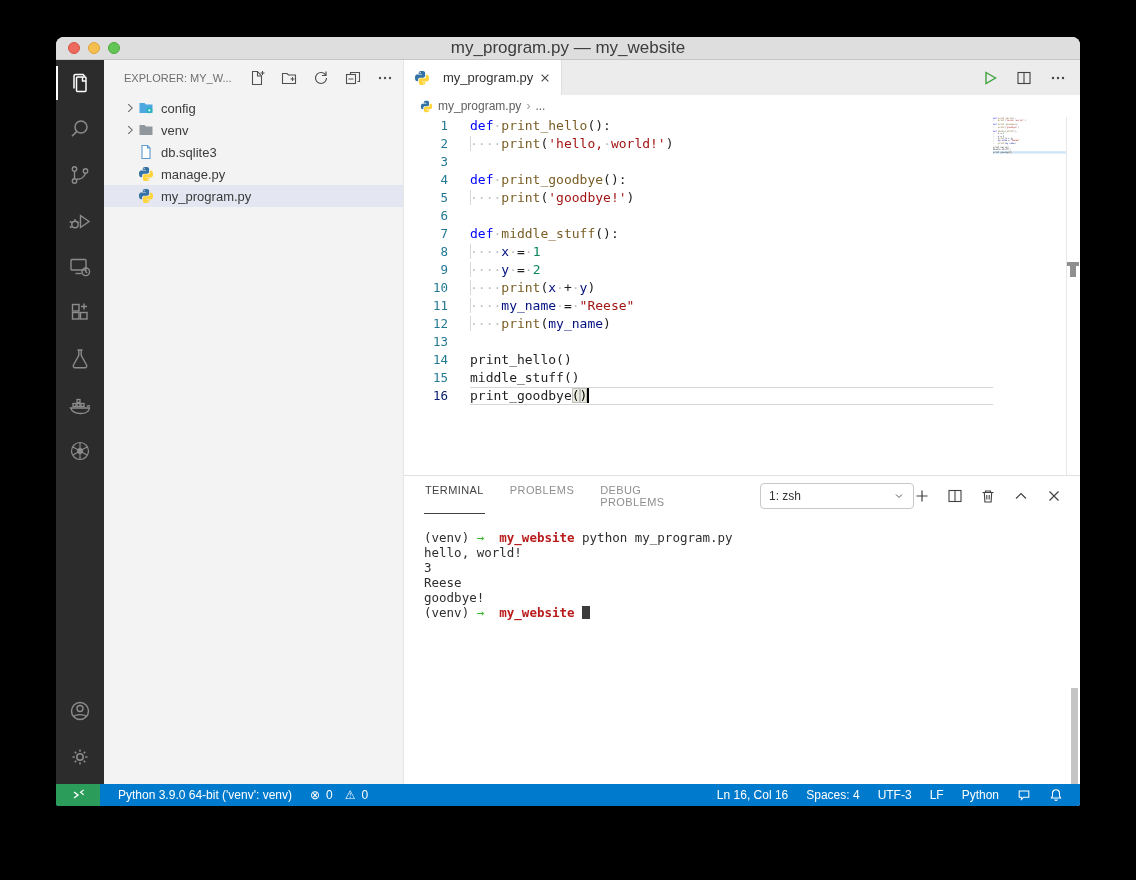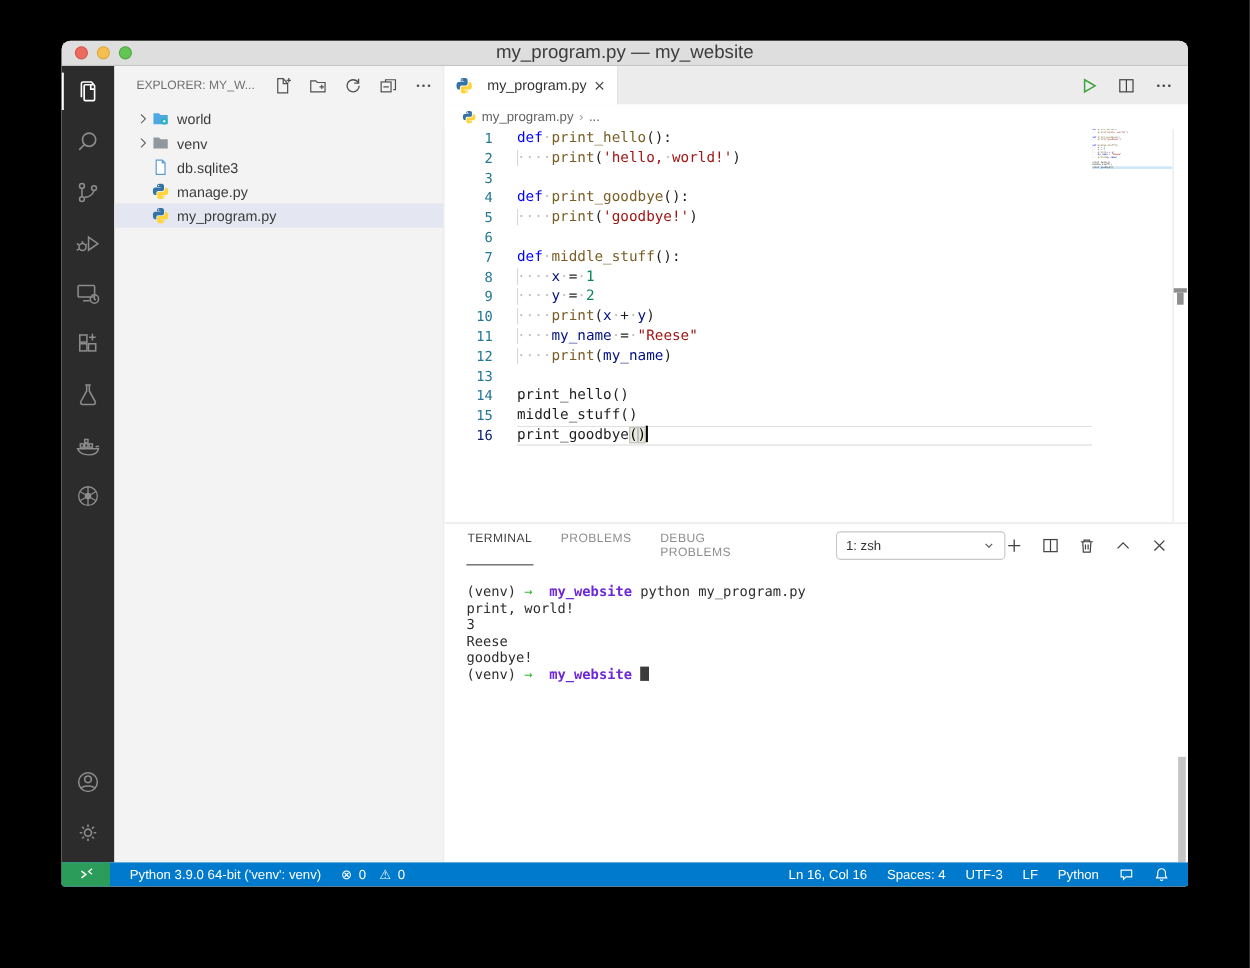--- a/index.html
+++ b/index.html
@@ -89,21 +89,21 @@
   .panel-tab.active { color:#424242; border-bottom:1px solid #424242; }
   .shell-select { margin-left:62px; width:160px; height:26px; border:1px solid #C8C8C8; border-radius:4px; background:#fff;
                   display:flex; align-items:center; padding:0 8px; font-size:12px; color:#333; cursor:pointer; }
   .shell-select svg{ margin-left:auto; width:12px; height:12px; color:#555;}
   .panel-actions { margin-left:auto; display:flex; align-items:center; gap:17px; color:#424242; }
   .panel-actions svg{ width:16px; height:16px; cursor:pointer; }
 
   .terminal { flex:1; position:relative; padding:14px 0 0 20px; font-family:"DejaVu Sans Mono", monospace; font-size:12.5px; line-height:15px; color:#2E2E2E; cursor:text; }
   .term-line { white-space:pre; }
   .t-arrow{ color:#35B729; }
-  .t-dir{ color:#6d28d9; font-weight:bold; }
+  .t-dir{ color:#b91c1c; font-weight:bold; }
   .t-cursor{ display:inline-block; width:8px; height:13px; background:#3B3B3B; vertical-align:-2px; }
   .term-scrollbar { position:absolute; right:2px; top:172px; width:7px; height:96px; background:#C5C5C5; cursor:pointer; }
 
   
   .statusbar { position:absolute; left:0; right:0; bottom:0; height:22px; background:#007ACC; color:#fff; display:flex; align-items:center; font-size:12px; }
   .sb-remote { width:44px; height:22px; background:#2C9C5B; display:flex; align-items:center; justify-content:center; cursor:pointer; }
   .sb-remote svg{ width:14px; height:14px; }
   .sb-item { padding:0 9px; display:flex; align-items:center; gap:4px; cursor:pointer; height:22px; }
   .sb-item.first{ padding-left:18px; }
   .sb-right { margin-left:auto; display:flex; align-items:center; padding-right:8px; }
@@ -289,21 +289,21 @@
                 <path d="M6 3.5l4.5 4.5L6 12.5"></path>
               </svg>
             </span>
             <span class="tree-icon">
               <svg viewBox="0 0 16 16">
                 <path fill="#4DA7E0" d="M1.5 3h5L8 4.5h6.5V13h-13z"></path>
                 <circle cx="11.3" cy="10.3" r="3" fill="#2BB3C0"></circle>
                 <circle cx="11.3" cy="10.3" r="1.1" fill="#E6F7F9"></circle>
               </svg>
             </span>
-            <span class="tree-label">world</span>
+            <span class="tree-label">config</span>
           </div>
           <div class="tree-row">
             <span class="tree-chev">
               <svg viewBox="0 0 16 16" fill="none" stroke="currentColor" stroke-width="1.2">
                 <path d="M6 3.5l4.5 4.5L6 12.5"></path>
               </svg>
             </span>
             <span class="tree-icon">
               <svg viewBox="0 0 16 16">
                 <path fill="#90989E" d="M1.5 3h5L8 4.5h6.5V13h-13z"></path>
@@ -478,21 +478,21 @@
                   <svg viewBox="0 0 16 16" fill="none" stroke="currentColor" stroke-width="1.2">
                     <path d="M3.5 3.5l9 9M12.5 3.5l-9 9"></path>
                   </svg>
                 </span>
               </span>
             </div>
         </div>
         <div class="terminal">
           <div id="term-lines">
               <div class="term-line"><span>(venv) </span><span class="t-arrow">→</span><span>  </span><span class="t-dir">my_website</span><span> python my_program.py</span></div>
-              <div class="term-line"><span>print, world!</span></div>
+              <div class="term-line"><span>hello, world!</span></div>
               <div class="term-line"><span>3</span></div>
               <div class="term-line"><span>Reese</span></div>
               <div class="term-line"><span>goodbye!</span></div>
               <div class="term-line"><span>(venv) </span><span class="t-arrow">→</span><span>  </span><span class="t-dir">my_website</span><span> </span><span class="t-cursor"></span></div>
             </div>
           <div class="term-scrollbar"></div>
         </div>
       </div>
     </div>
   </div>

